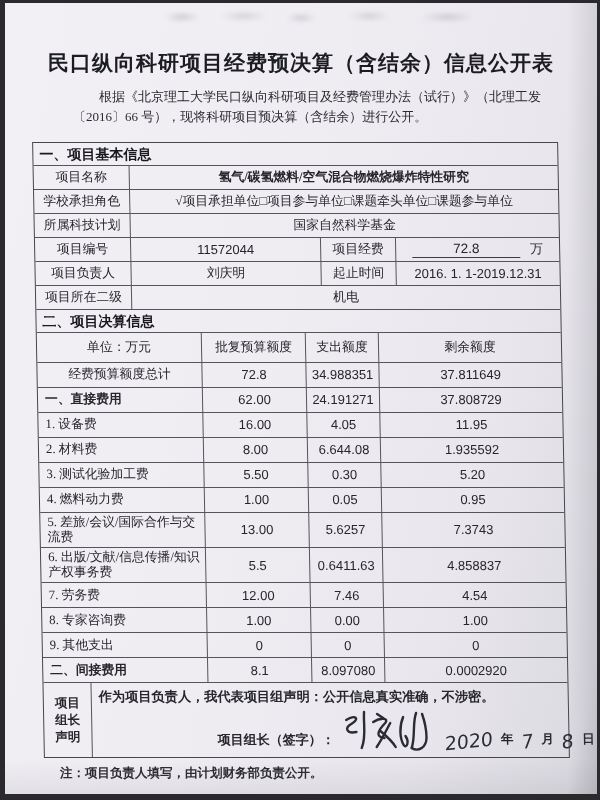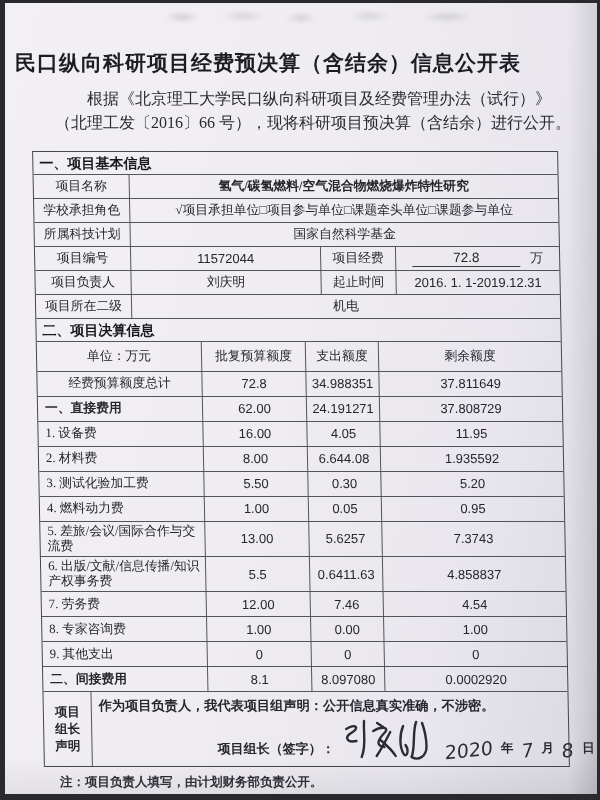--- a/index.html
+++ b/index.html
@@ -12,23 +12,23 @@
     background:linear-gradient(90deg,rgba(96,92,104,0) 0%,rgba(96,92,104,.16) 100%);}
   .paper::before{content:"";position:absolute;left:0;right:0;bottom:0;height:36px;pointer-events:none;
     background:linear-gradient(180deg,rgba(96,92,104,0) 0%,rgba(96,92,104,.10) 100%);}
   .ghost{position:absolute;top:5px;left:150px;width:340px;height:18px;filter:blur(2.5px);opacity:.55;
     background:
       radial-gradient(ellipse 26px 6px at 8% 50%, rgba(90,86,98,.55), transparent 70%),
       radial-gradient(ellipse 34px 6px at 26% 45%, rgba(90,86,98,.45), transparent 70%),
       radial-gradient(ellipse 22px 6px at 43% 55%, rgba(90,86,98,.5), transparent 70%),
       radial-gradient(ellipse 30px 6px at 63% 45%, rgba(90,86,98,.45), transparent 70%),
       radial-gradient(ellipse 38px 6px at 86% 50%, rgba(90,86,98,.5), transparent 70%);}
-  .title{margin:46px 10px 0 10px;text-align:left;font-family:"Liberation Sans",sans-serif;
+  .title{margin:46px 10px 0 10px;text-align:center;font-family:"Liberation Sans",sans-serif;
     font-weight:700;font-size:21px;letter-spacing:1px;color:#1c1c23;}
-  .intro{margin:10px 22px 0 50px;font-size:16px;line-height:1.5;text-indent:2em;color:#2a2a31;}
+  .intro{margin:10px 22px 0 68px;font-size:13px;line-height:1.5;text-indent:2em;color:#2a2a31;}
   .twrap{position:relative;margin:16px 0 0 33px;width:526px;transform:skewX(1.1deg);}
   .tbl{border:1.4px solid #46464d;}
   .row{display:grid;border-top:1px solid #54545b;}
   .row:first-child{border-top:none;}
   .c{border-left:1px solid #54545b;display:flex;align-items:center;justify-content:center;
      padding:1px 4px;font-size:12.8px;line-height:1.18;text-align:center;}
   .c:first-child{border-left:none;}
   .c.left{justify-content:flex-start;text-align:left;padding-left:7px;}
   .sechdr{grid-template-columns:1fr;}
   .sechdr .c{justify-content:flex-start;font-family:"Liberation Sans",sans-serif;font-weight:700;

